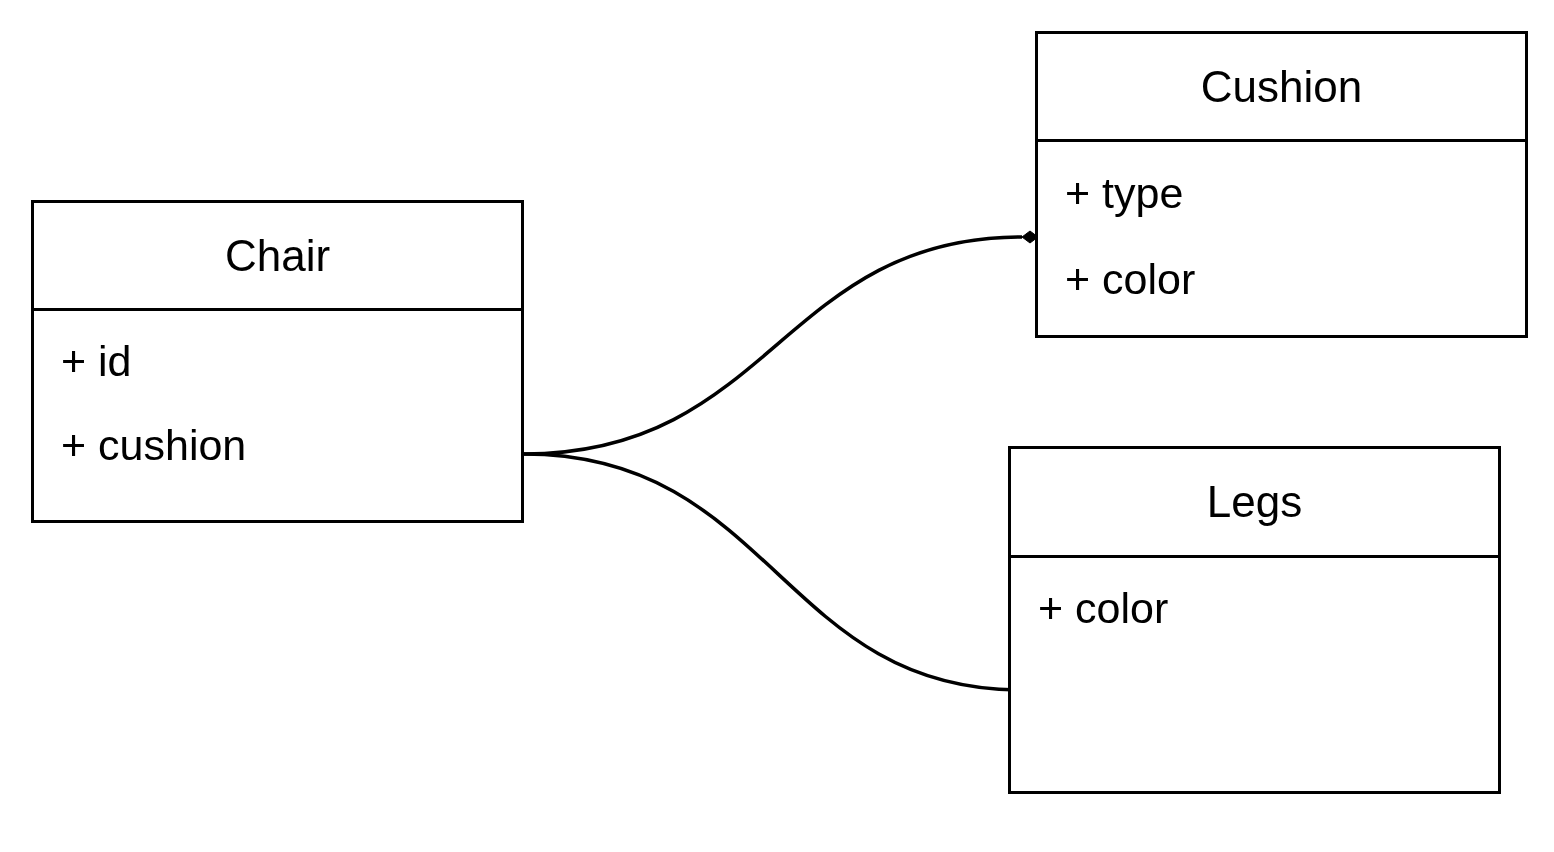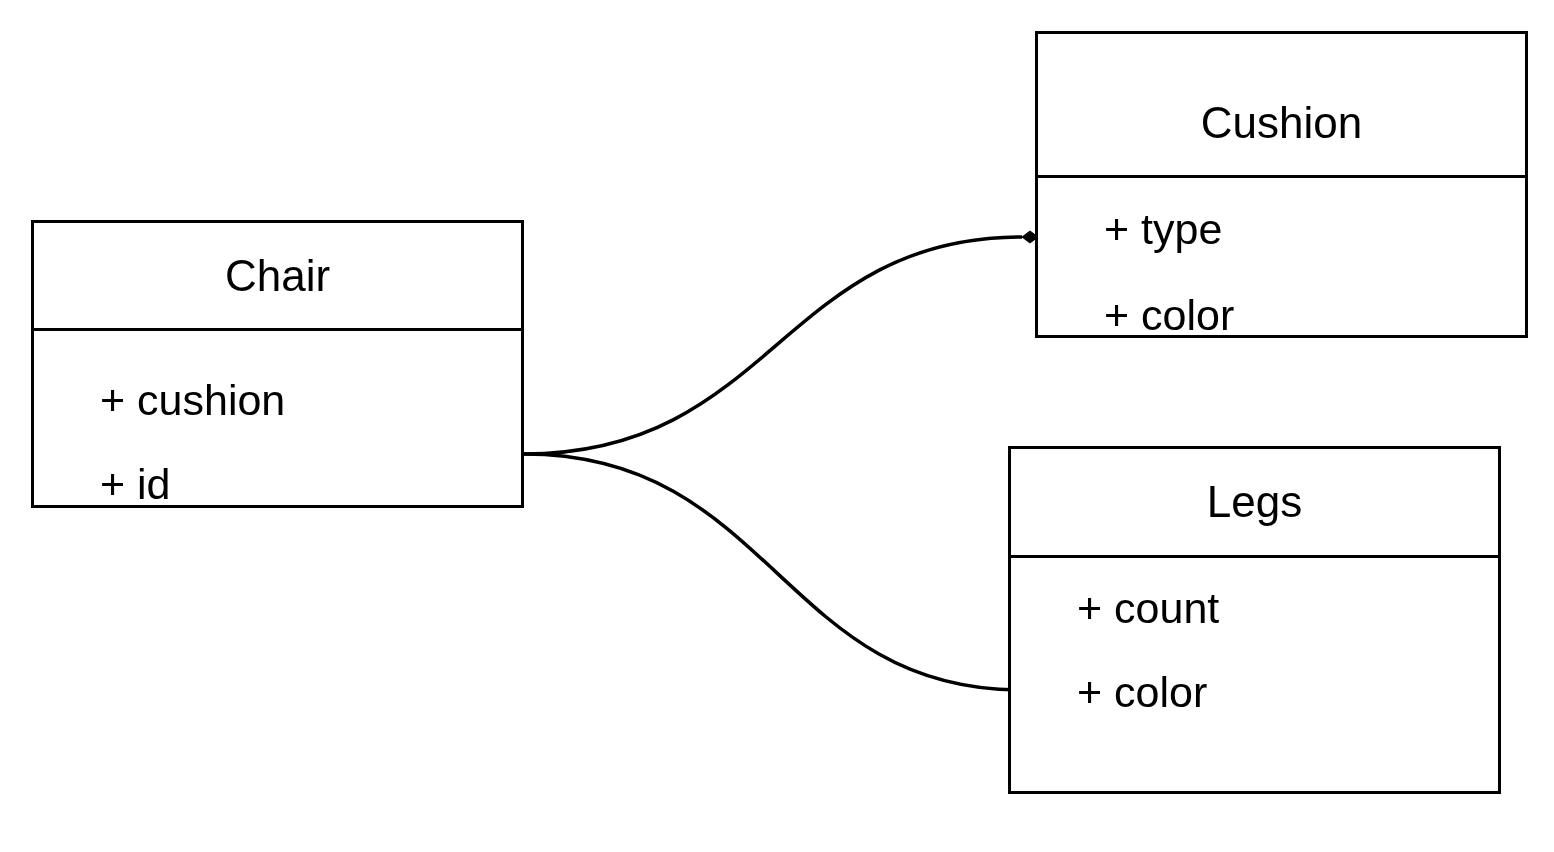--- a/index.html
+++ b/index.html
@@ -39,35 +39,34 @@
     align-items: center;
     justify-content: center;
     font-size: 44px;
     color: #000000;
     flex: 0 0 auto;
   }
   .class-attrs {
     box-sizing: border-box;
     padding: 8px 24px 0 27px;
     flex: 1 1 auto;
-    margin-left: 39px;
   }
   .attr {
     height: 84px;
     display: flex;
     align-items: center;
     font-size: 43px;
     color: #000000;
     white-space: pre;
   }
   
-  #box-chair   { left: 31px;   top: 220px; width: 493px; height: 288px; gap: 19px; }
+  #box-chair   { left: 31px;   top: 200px; width: 493px; height: 323px; }
   #box-chair .class-title { height: 108px; }
   #box-cushion { left: 1035px; top: 31px;  width: 493px; height: 307px; }
-  #box-cushion .class-title { height: 108px; margin-top: 36px; }
+  #box-cushion .class-title { height: 108px; }
   #box-cushion .attr { height: 86px; }
   #box-legs    { left: 1008px; top: 446px; width: 493px; height: 348px; }
   #box-legs .class-title { height: 109px; }
 </style>
 </head>
 <body>
 
 <div class="stage">
 
   <svg class="connector-layer" viewBox="0 0 1554 852" xmlns="http://www.w3.org/2000/svg">
@@ -77,34 +76,33 @@
     </g>
     <g>
       <path d="M 524 454 C 772 454 782 690 1021 690" fill="none" stroke="#000000" stroke-width="3.5"></path>
       <polygon points="1021,690 1029,684 1037,690 1029,696" fill="#000000" stroke="#000000"></polygon>
     </g>
   </svg>
 
   <div class="class-box" id="box-chair">
     <div class="class-title">Chair</div>
     <div class="class-attrs">
+      <div class="attr">+ id</div>
       <div class="attr">+ cushion</div>
-      <div class="attr">+ id</div>
     </div>
   </div>
 
   <div class="class-box" id="box-cushion">
     <div class="class-title">Cushion</div>
     <div class="class-attrs">
       <div class="attr">+ type</div>
       <div class="attr">+ color</div>
     </div>
   </div>
 
   <div class="class-box" id="box-legs">
     <div class="class-title">Legs</div>
     <div class="class-attrs">
-      <div class="attr">+ count</div>
       <div class="attr">+ color</div>
     </div>
   </div>
 
 </div>
 
 </body></html>

